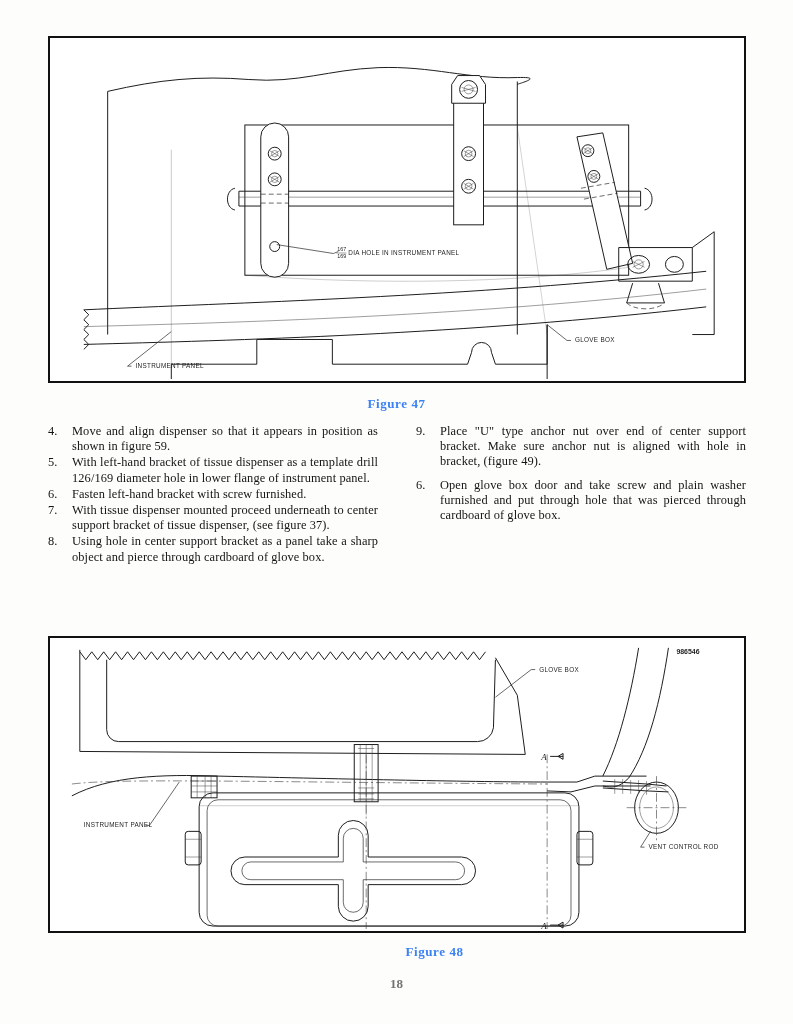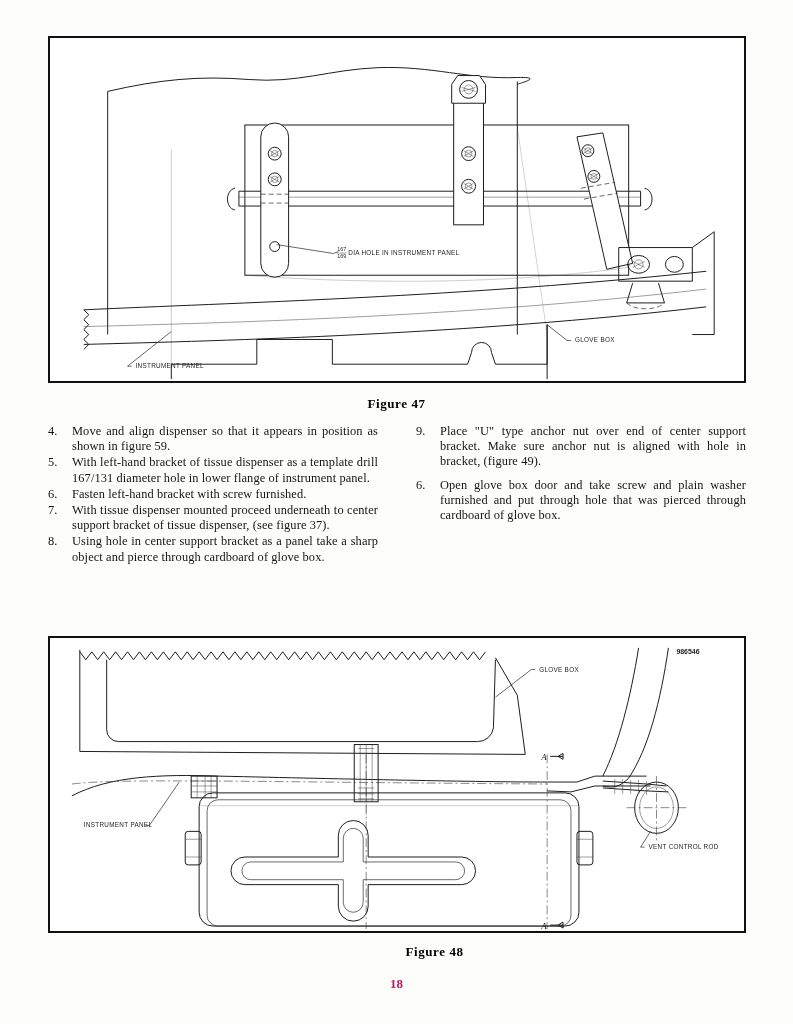--- a/index.html
+++ b/index.html
@@ -34,35 +34,35 @@
   .fig-svg { position: absolute; left: 0; top: 0; width: 100%; height: 100%; }
 
   .caption {
     position: absolute;
     width: 100%;
     text-align: center;
     font-family: "Liberation Serif", serif;
     font-weight: bold;
     font-size: 13px;
     letter-spacing: 0.6px;
-    color: #000000;
+    color: #3b82f6;
   }
   #cap47 { top: 396px; left: 0; }
   #cap48 { top: 944px; left: 0; margin-left: 38px; }
 
   .page-number {
     position: absolute;
     top: 976px;
     left: 0;
     width: 100%;
     text-align: center;
     font-family: "Liberation Serif", serif;
     font-weight: bold;
     font-size: 13px;
-    color: #be185d;
+    color: #737373;
   }
 
   
   .columns {
     position: absolute;
     left: 48px;
     top: 424px;
     width: 698px;
     height: 196px;
     display: flex;
@@ -243,21 +243,21 @@
   <div class="columns">
 
     <div class="column">
       <ol class="steps">
         <li class="step">
           <span class="step-num">4.</span>
           <span class="step-text">Move and align dispenser so that it appears in position as shown in figure 59.</span>
         </li>
         <li class="step">
           <span class="step-num">5.</span>
-          <span class="step-text">With left-hand bracket of tissue dispenser as a template drill 167/131 diameter hole in lower flange of instrument panel.</span>
+          <span class="step-text">With left-hand bracket of tissue dispenser as a template drill 126/169 diameter hole in lower flange of instrument panel.</span>
         </li>
         <li class="step">
           <span class="step-num">6.</span>
           <span class="step-text">Fasten left-hand bracket with screw furnished.</span>
         </li>
         <li class="step">
           <span class="step-num">7.</span>
           <span class="step-text">With tissue dispenser mounted proceed underneath to center support bracket of tissue dispenser, (see figure 37).</span>
         </li>
         <li class="step">

